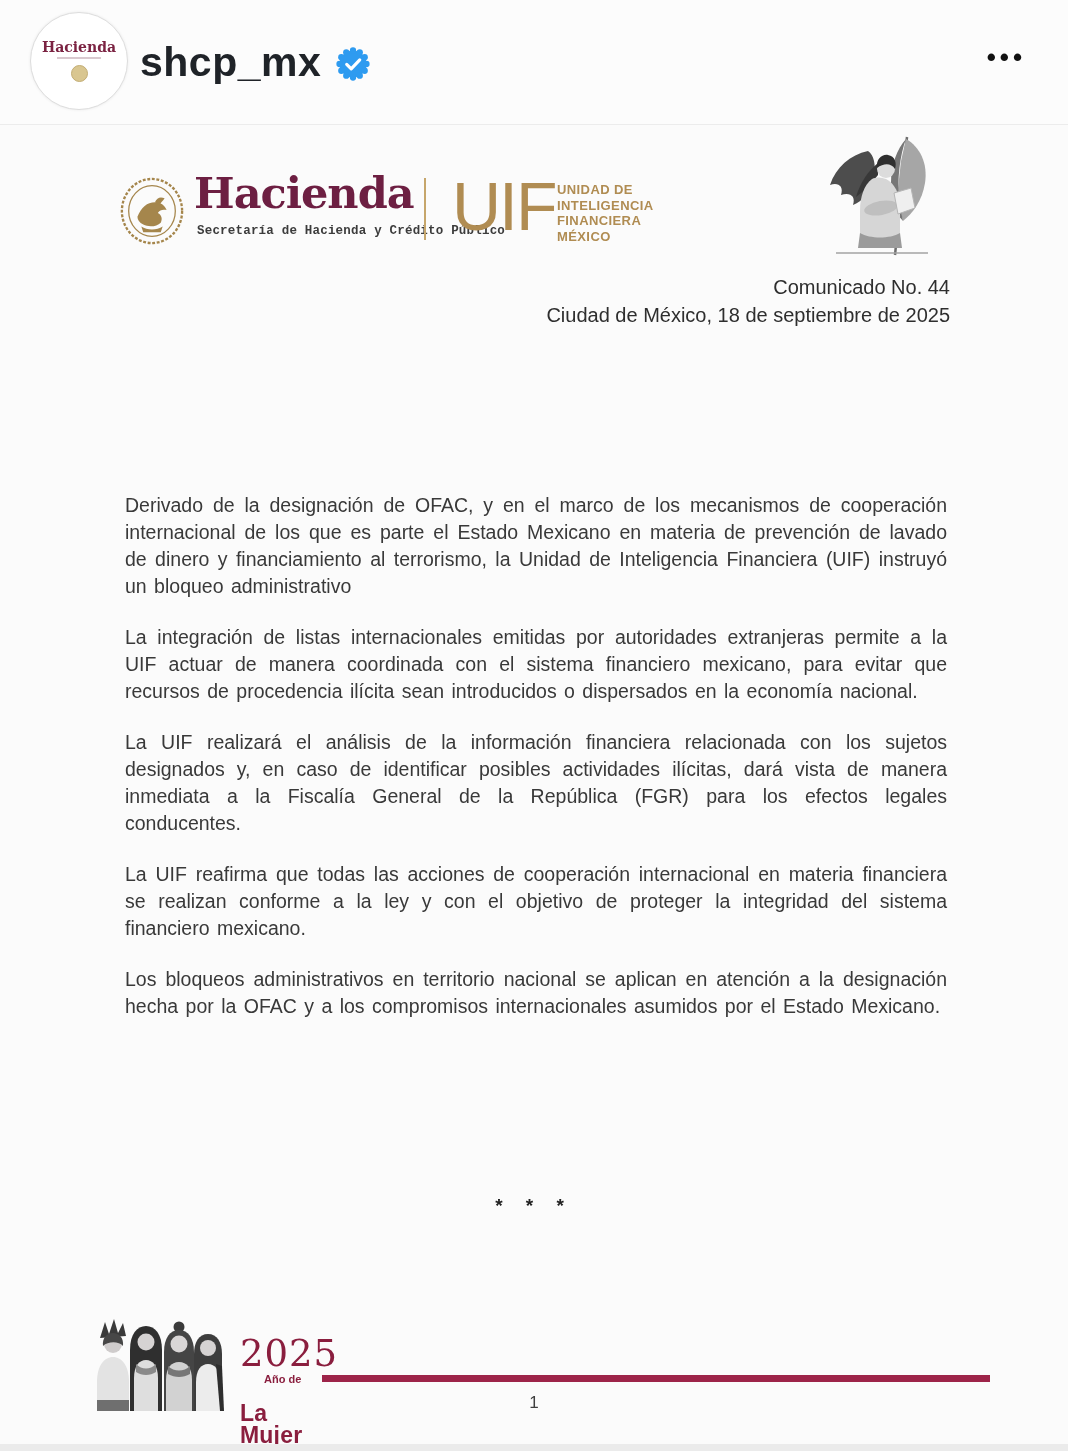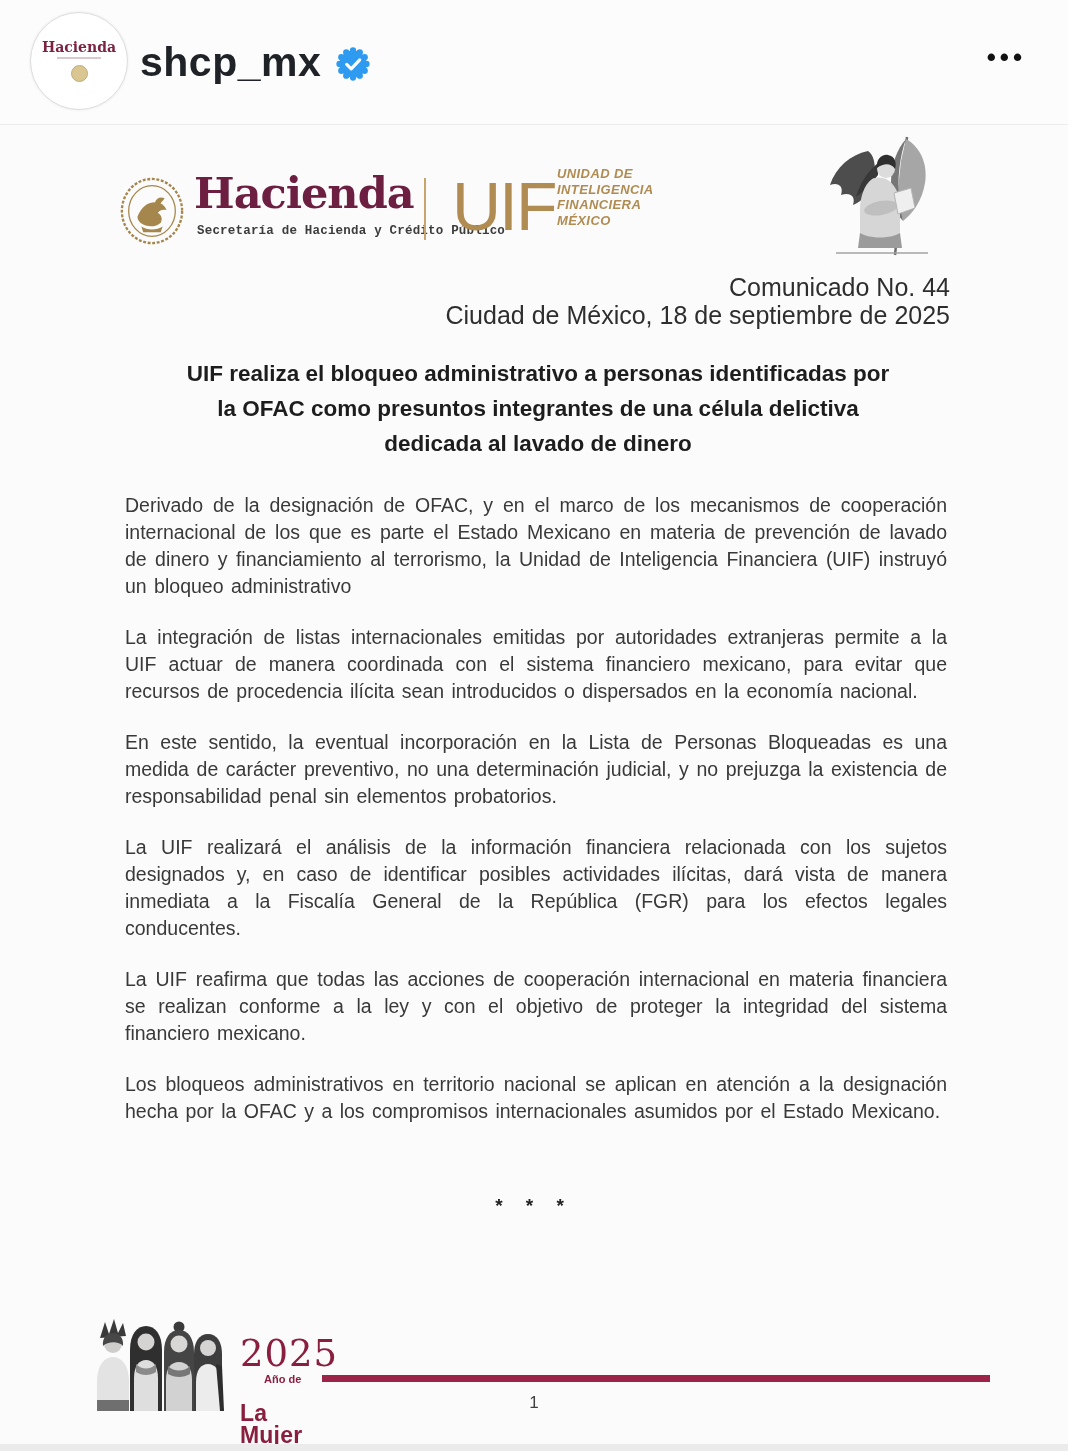--- a/index.html
+++ b/index.html
@@ -25,23 +25,23 @@
     position:absolute;right:38px;top:40px;border:none;background:none;cursor:pointer;
     font-size:26px;line-height:1;color:#111;letter-spacing:4px;font-weight:700;padding:4px;
   }
   
   .doc{position:absolute;top:125px;left:0;right:0;bottom:0;background:#fbfbfb;}
   .seal-icon{position:absolute;left:118px;top:50px;width:68px;height:72px;}
   .hac-name{position:absolute;left:194px;top:47px;font-family:"DejaVu Serif",serif;font-weight:bold;font-size:43px;color:#6d1f42;letter-spacing:-1px;line-height:1;}
   .hac-sub{position:absolute;left:197px;top:99px;font-size:12.5px;font-weight:700;color:#3c3c3c;letter-spacing:.2px;font-family:Liberation Mono, monospace;}
   .logo-divider{position:absolute;left:424px;top:53px;width:2px;height:62px;background:#c6a66b;}
   .uif-word{position:absolute;left:452px;top:47px;font-size:68px;font-weight:400;color:#b08c52;letter-spacing:-2px;line-height:1;}
-  .uif-label{position:absolute;left:557px;top:41px;font-size:13px;font-weight:700;color:#b08c52;line-height:15.5px;letter-spacing:.4px;font-style:italic;}
+  .uif-label{position:absolute;left:557px;top:57px;font-size:13px;font-weight:700;color:#b08c52;line-height:15.5px;letter-spacing:.4px;}
   .flag-art{position:absolute;left:806px;top:10px;}
-  .meta{position:absolute;right:118px;top:149px;text-align:right;font-size:25px;color:#2e2e2e;line-height:27.5px;}
+  .meta{position:absolute;right:118px;top:149px;text-align:right;font-size:20px;color:#2e2e2e;line-height:27.5px;}
   .title{position:absolute;left:118px;right:110px;top:231px;text-align:center;font-weight:700;font-size:22.5px;line-height:35px;color:#1d1d1d;}
   .body-text{position:absolute;left:125px;width:822px;top:367px;}
   .body-text p{margin:0 0 24px;font-size:19.5px;line-height:27px;text-align:justify;color:#393939;word-spacing:2px;}
   .stars{position:absolute;left:0;right:0;top:1070px;text-align:center;font-size:19px;font-weight:700;letter-spacing:9px;color:#222;}
   
   .women-art{position:absolute;left:82px;top:1191px;}
   .year-block{position:absolute;left:240px;top:1210px;color:#8a1e3e;width:90px;}
   .year-num{font-family:"DejaVu Serif",serif;font-weight:normal;font-size:37px;line-height:1;letter-spacing:1px;}
   .year-cap{font-size:11px;font-weight:700;margin:1px 0 17px 24px;}
   .camp-line{font-size:23px;font-weight:700;line-height:22px;letter-spacing:.2px;}
@@ -120,30 +120,24 @@
       <path d="M88 58 L105 53 L109 73 L92 79 Z" fill="#efefef" stroke="#b5b5b5" stroke-width="1"></path>
       <path d="M54 98 C64 104 84 104 94 98 L96 113 L52 113 Z" fill="#9b9b9b"></path>
       <path d="M30 118 L122 118" stroke="#a3a3a3" stroke-width="1.5"></path>
     </svg>
 
     <div class="meta">
       <div>Comunicado No. 44</div>
       <div>Ciudad de México, 18 de septiembre de 2025</div>
     </div>
 
-    <div class="title">
-      <div>UIF realiza el bloqueo administrativo a personas identificadas por</div>
-      <div>la OFAC como presuntos integrantes de una célula delictiva</div>
-      <div>dedicada al lavado de dinero</div>
-    </div>
 
     <div class="body-text">
       <p>Derivado de la designación de OFAC, y en el marco de los mecanismos de cooperación internacional de los que es parte el Estado Mexicano en materia de prevención de lavado de dinero y financiamiento al terrorismo, la Unidad de Inteligencia Financiera (UIF) instruyó un bloqueo administrativo</p>
       <p>La integración de listas internacionales emitidas por autoridades extranjeras permite a la UIF actuar de manera coordinada con el sistema financiero mexicano, para evitar que recursos de procedencia ilícita sean introducidos o dispersados en la economía nacional.</p>
-      <p>En este sentido, la eventual incorporación en la Lista de Personas Bloqueadas es una medida de carácter preventivo, no una determinación judicial, y no prejuzga la existencia de responsabilidad penal sin elementos probatorios.</p>
       <p>La UIF realizará el análisis de la información financiera relacionada con los sujetos designados y, en caso de identificar posibles actividades ilícitas, dará vista de manera inmediata a la Fiscalía General de la República (FGR) para los efectos legales conducentes.</p>
       <p>La UIF reafirma que todas las acciones de cooperación internacional en materia financiera se realizan conforme a la ley y con el objetivo de proteger la integridad del sistema financiero mexicano.</p>
       <p>Los bloqueos administrativos en territorio nacional se aplican en atención a la designación hecha por la OFAC y a los compromisos internacionales asumidos por el Estado Mexicano.</p>
     </div>
 
     <div class="stars">* * *</div>
 
     <svg class="women-art" width="152" height="102" viewBox="0 0 152 102">
       <path d="M18 22 L23 6 L27 18 L32 3 L36 17 L41 7 L44 20 Z" fill="#3a3a3a"></path>
       <circle cx="31" cy="28" r="9" fill="#cfcccc"></circle>

